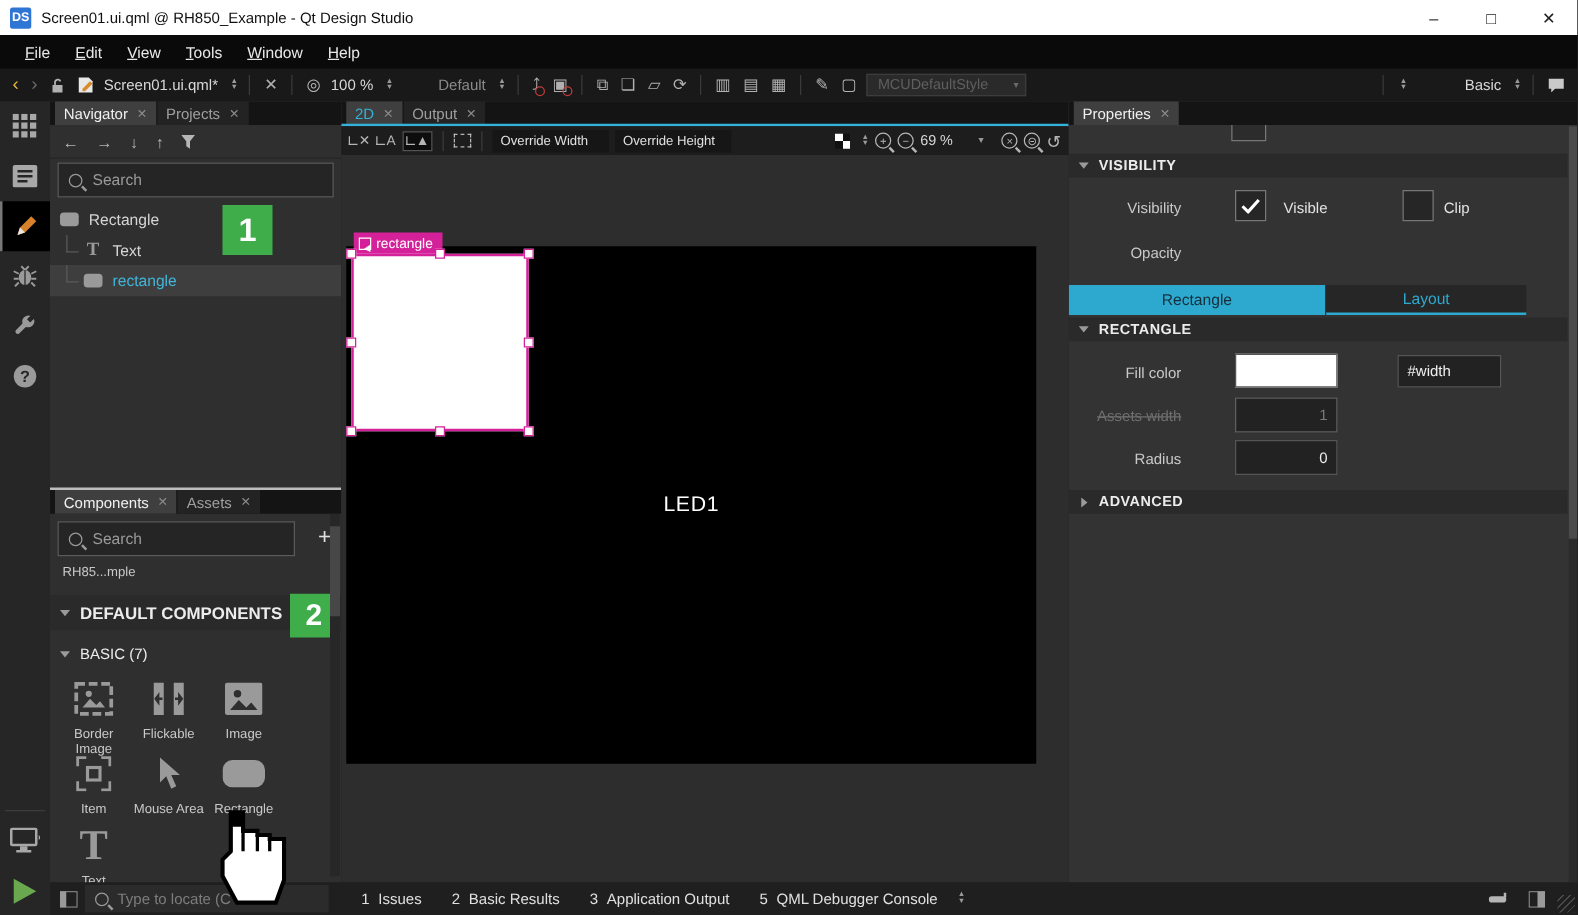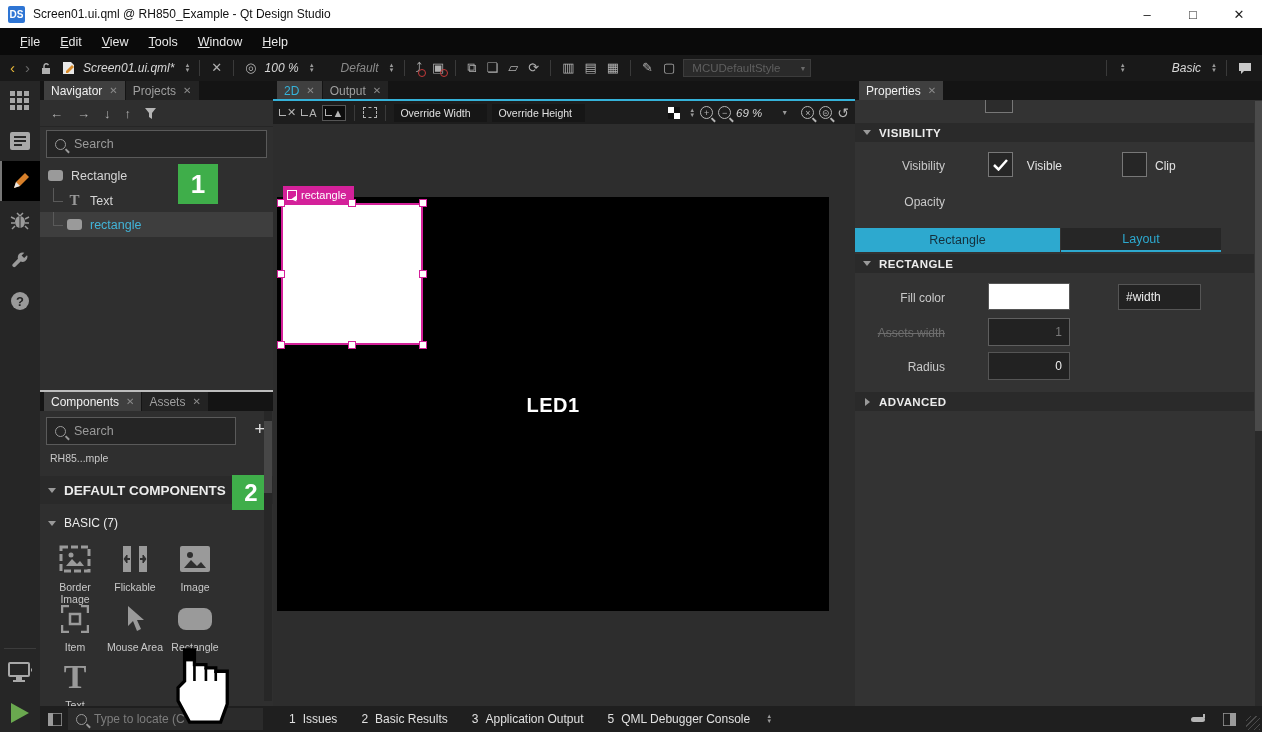--- a/index.html
+++ b/index.html
@@ -23,21 +23,21 @@
   #menubar { left:0; top:28px; width:1262px; height:27px; background:#0a0a0a; display:flex;
              align-items:center; padding-left:10px; }
   .menu-item { display:inline-block; color:#e8e8e8; font-size:12.5px; padding:4px 10px; }
   .menu-item::first-letter { text-decoration:underline; }
 
   
   #maintoolbar { left:0; top:55px; width:1262px; height:26px; background:#191919; display:flex;
                  align-items:center; gap:6px; padding:0 8px; color:#b8b8b8; }
   .tb-ico { font-size:13px; line-height:14px; color:#b0b0b0; padding:0 2px; }
   .tb-sep { width:1px; height:16px; background:#3a3a3a; margin:0 3px; }
-  .tb-text { font-size:12px; color:#d8d8d8;font-style:italic; }
+  .tb-text { font-size:12px; color:#d8d8d8; }
   .tb-dim  { color:#8a8a8a; }
   .spin { display:inline-flex; flex-direction:column; line-height:5px; font-size:6px; color:#9a9a9a;
           margin-left:4px; }
   .chevron { font-size:7px; color:#9a9a9a; margin-left:4px; }
   #style-box { background:#2a2a2a; border:1px solid #3c3c3c; color:#5f5f5f; font-size:11.5px;
                padding:2px 18px 2px 8px; position:relative; min-width:128px; }
   #style-box .dd { position:absolute; right:4px; top:5px; font-size:7px; color:#6a6a6a; }
   .red-dot { position:relative; }
   .red-dot::after { content:""; position:absolute; right:-2px; bottom:-2px; width:6px; height:6px;
                     border:1px solid #c43a3a; border-radius:50%; }
@@ -111,21 +111,21 @@
   .ov-field { background:#161616; color:#e0e0e0; font-size:10.5px; padding:3px 6px; width:93px; }
   .checker { width:12px; height:12px;
              background:conic-gradient(#111 0 25%, #fff 0 50%, #111 0 75%, #fff 0); }
   .zoomico { width:13px; height:13px; border:1.5px solid #b5b5b5; border-radius:50%; position:relative;
              color:#b5b5b5; font-size:9px; display:flex; align-items:center; justify-content:center; }
   .zoomico::after { content:""; position:absolute; width:5px; height:1.5px; background:#b5b5b5;
                     transform:rotate(45deg); left:10px; top:12px; }
   #workspace { position:absolute; left:0; top:43px; width:582px; height:569px; background:#2d2d2d; }
   #artboard { position:absolute; left:4px; top:73px; width:552px; height:414px; background:#000; }
   #led1 { position:absolute; left:0; top:197px; width:100%; text-align:center; color:#fff;
-          font-size:20px; letter-spacing:0.5px;font-weight:bold; }
+          font-size:17px; letter-spacing:0.5px; }
   #sel-rect { position:absolute; left:8px; top:79px; width:142px; height:142px; background:#fff;
               border:2px solid #d4219a; }
   .handle { position:absolute; width:8px; height:8px; background:#fff; border:1.5px solid #d4219a; }
   #sel-tag { position:absolute; left:10px; top:62px; height:18px; background:#d4219a; color:#fff;
              font-size:11px; display:flex; align-items:center; padding:0 8px 0 4px; gap:4px; }
   .tag-ico { width:10px; height:10px; border:1px solid #fff; position:relative; }
   .tag-ico::after { content:""; position:absolute; right:-2px; bottom:-3px; border-top:5px solid #fff;
                     border-left:3px solid transparent; border-right:3px solid transparent;
                     transform:rotate(-35deg); }
 
@@ -205,21 +205,21 @@
       </span>
     <span class="tb-sep"></span>
     <span class="tb-ico">✕</span>
     <span class="tb-sep"></span>
     <span class="tb-ico">◎</span>
     <span class="tb-text">100 %</span>
     <span class="spin">
         <span>▲</span>
         <span>▼</span>
       </span>
-    <span class="tb-text tb-dim" style="padding-left:20px;">Default</span>
+    <span class="tb-text tb-dim" style="margin-left:10px;padding-left:20px;">Default</span>
     <span class="spin">
         <span>▲</span>
         <span>▼</span>
       </span>
     <span class="tb-sep"></span>
     <span class="tb-ico red-dot">⤴</span>
     <span class="tb-ico red-dot">▣</span>
     <span class="tb-sep"></span>
     <span class="tb-ico">⧉</span>
     <span class="tb-ico">❏</span>

